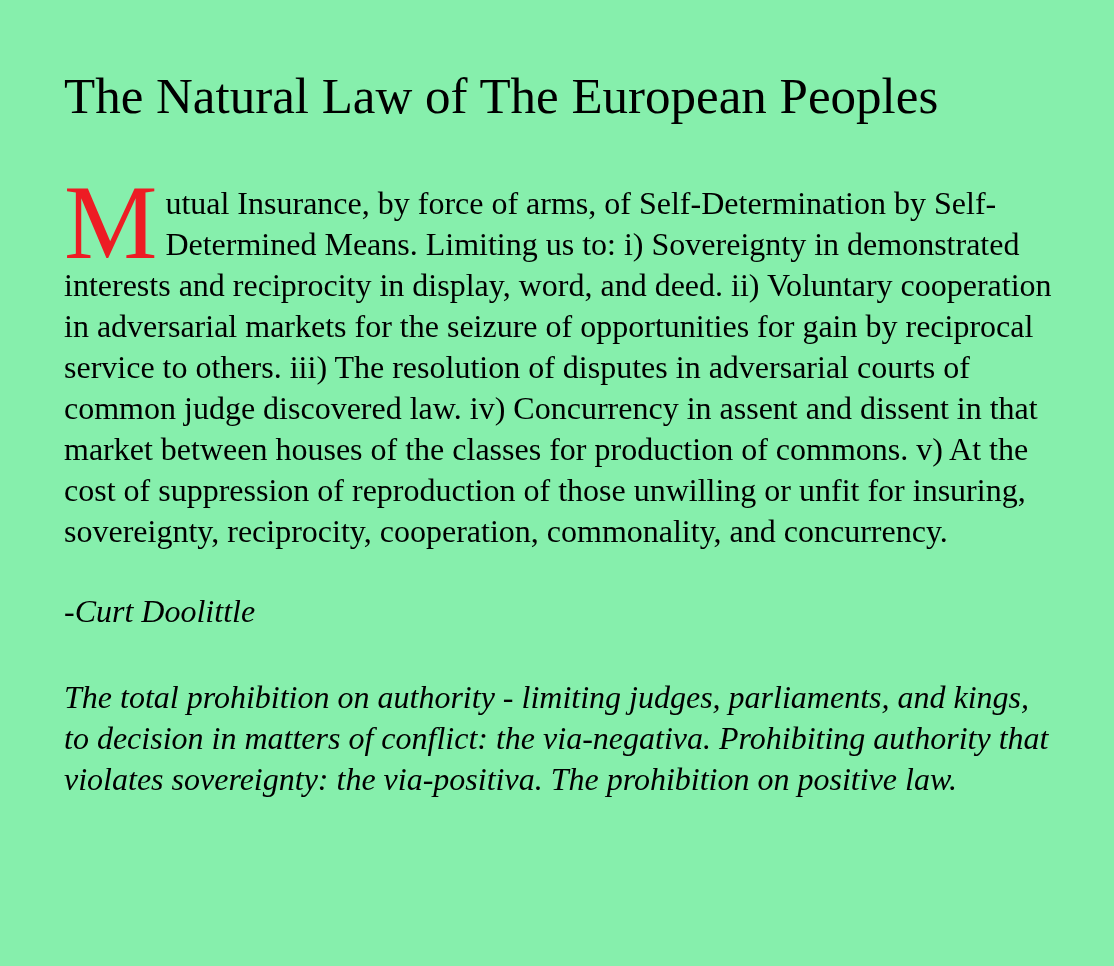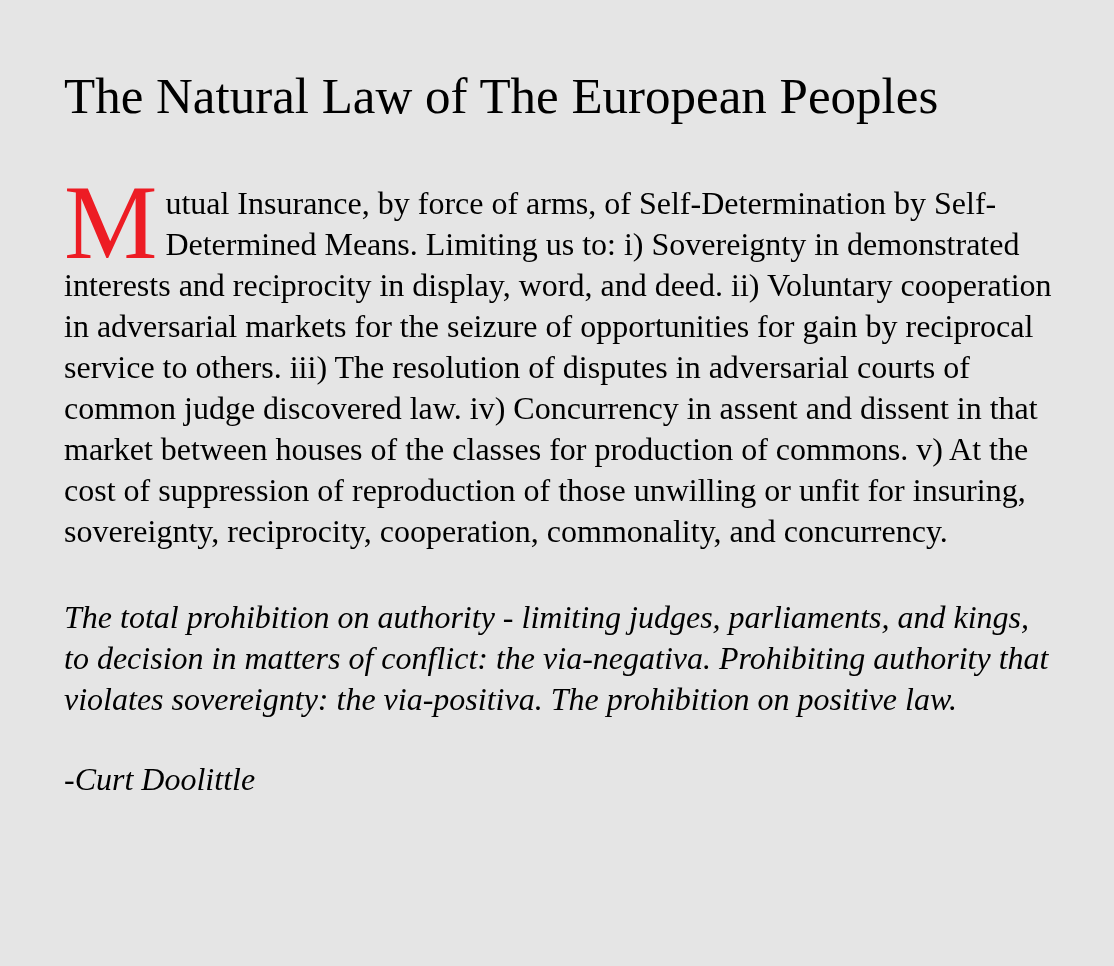--- a/index.html
+++ b/index.html
@@ -12,21 +12,21 @@
     height: 966px;
     overflow: hidden;
     font-family: "Liberation Serif", "DejaVu Serif", serif;
     color: #000000;
   }
   .page {
     box-sizing: border-box;
     width: 1114px;
     height: 966px;
     padding: 66px 60px 0 64px;
-    background: #e5e5e5;
+    background: #86efac;
   }
   .doc-title {
     font-size: 51px;
     font-weight: normal;
     line-height: 1.2;
     margin: 0 0 56px 0;
     letter-spacing: 0px;
     white-space: nowrap;
   }
   .body-text {
@@ -57,17 +57,17 @@
 <body>
 
 <div class="page">
 
   <h1 class="doc-title">The Natural Law of The European Peoples</h1>
 
   <p class="body-text">
     <span class="dropcap">M</span><span>utual Insurance, by force of arms, of Self-Determination by Self-Determined Means. Limiting us to: i) Sovereignty in demonstrated interests and reciprocity in display, word, and deed. ii) Voluntary cooperation in adversarial markets for the seizure of opportunities for gain by reciprocal service to others. iii) The resolution of disputes in adversarial courts of common judge discovered law. iv) Concurrency in assent and dissent in that market between houses of the classes for production of commons. v) At the cost of suppression of reproduction of those unwilling or unfit for insuring, sovereignty, reciprocity, cooperation, commonality, and concurrency.</span>
   </p>
 
+  <p class="body-text signature">-Curt Doolittle</p>
+
   <p class="body-text italic-para">The total prohibition on authority - limiting judges, parliaments, and kings, to decision in matters of conflict: the via-negativa. Prohibiting authority that violates sovereignty: the via-positiva. The prohibition on positive law.</p>
-
-  <p class="body-text signature">-Curt Doolittle</p>
 
 </div>
 
 </body></html>

